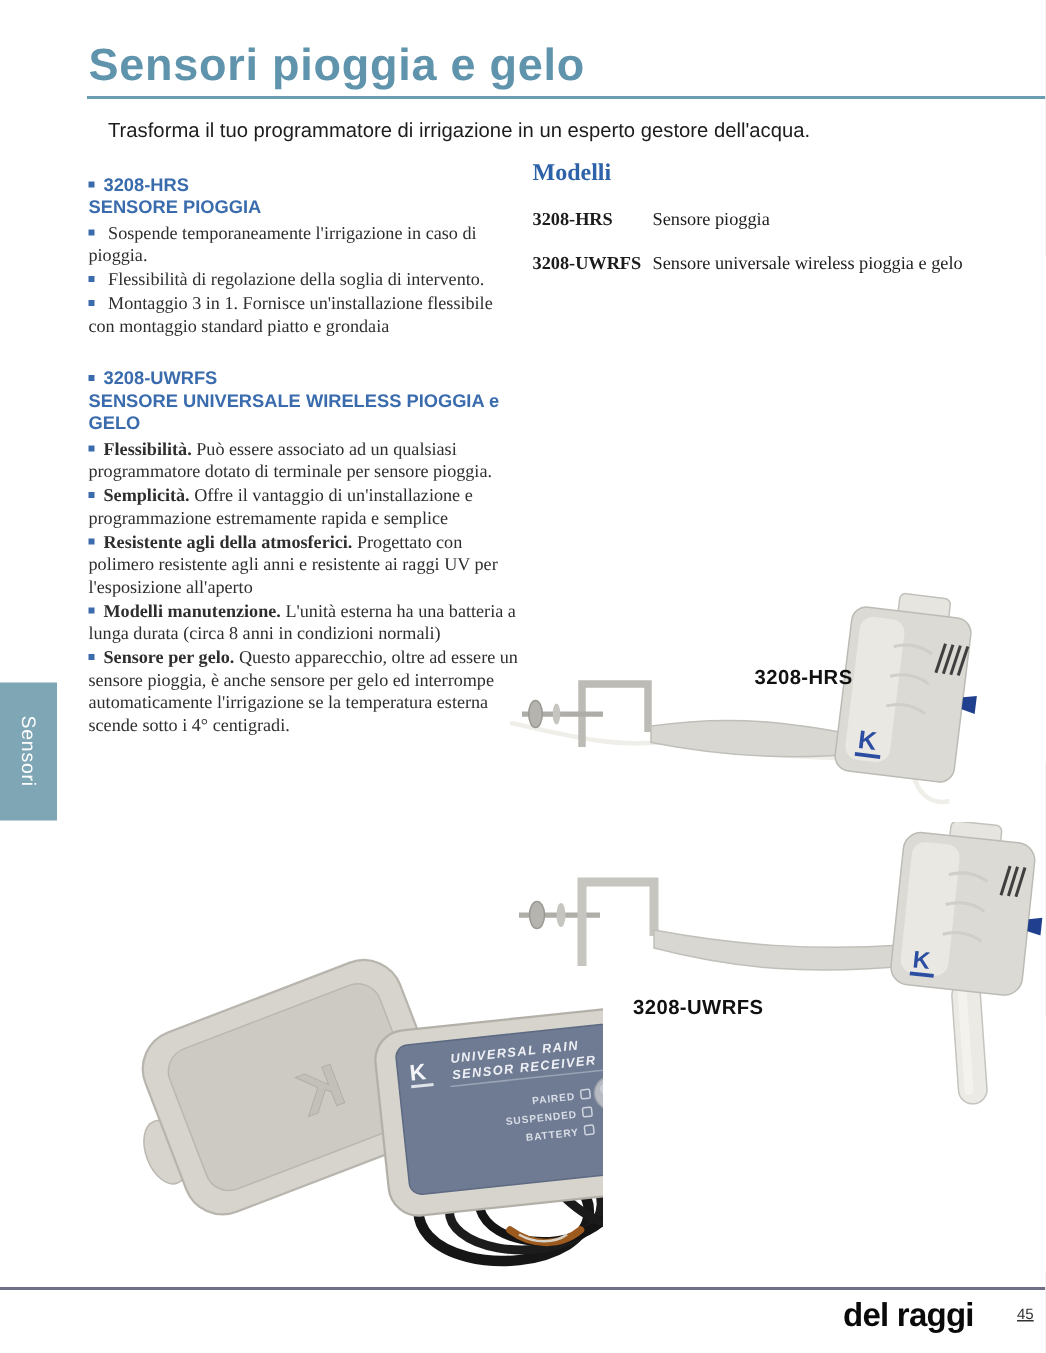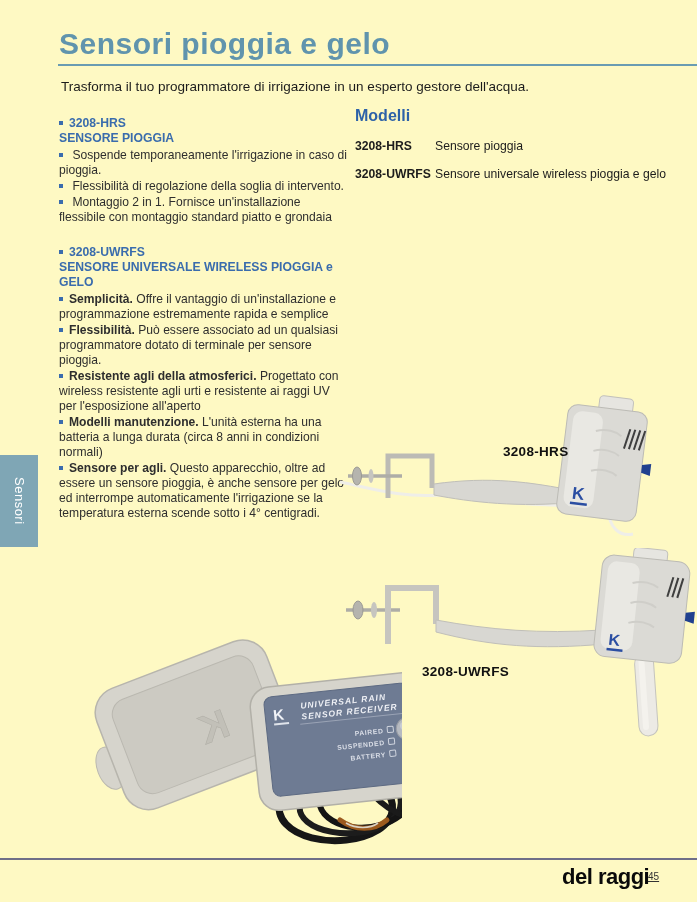--- a/index.html
+++ b/index.html
@@ -1,59 +1,59 @@
 <!DOCTYPE html>
 <html><head>
 <meta charset="utf-8">
 <style>
   * { margin:0; padding:0; box-sizing:border-box; }
   html,body { background:#e9e9e9; }
   .page {
     position:relative; width:697px; height:902px; margin:0 auto;
-    background:#fef9c3; overflow:hidden;
+    background:#ffffff; overflow:hidden;
     font-family:"Liberation Sans", sans-serif; color:#2e2e2e;
   }
   
   .page-title {
     position:absolute; left:59px; top:27px;
     font-size:30px; font-weight:bold; letter-spacing:.5px; color:#6094ad;
   }
   .title-rule {
     position:absolute; left:58px; right:0; top:64px; height:2px; background:#6a9cb2;
   }
   .subtitle {
-    position:absolute; left:61px; top:79px; width:560px;
+    position:absolute; left:72px; top:79px; width:560px;
     font-size:13.5px; color:#1c1c1c;
   }
   
   .side-tab {
     position:absolute; left:0; top:455px; width:38px; height:92px;
     background:#7fa6b5; color:#ffffff;
     display:flex; align-items:center; justify-content:center;
     writing-mode:vertical-rl; font-size:13px; letter-spacing:.5px;
   }
   
   .left-col {
     position:absolute; left:59px; top:116px; width:289px;
     font-size:12.1px; line-height:15px;
   }
   .prod-section h2, .prod-section h3 {
     font-size:12.2px; font-weight:bold; color:#3a6cad; line-height:15px;
   }
   .prod-section h3 { margin-bottom:2px; }
   .prod-section + .prod-section { margin-top:20px; }
-  .bullet { margin-top:1px; }
+  .bullet { margin-top:1px;font-family:Liberation Serif, serif; }
   .sq {
     display:inline-block; width:4px; height:4px; background:#3a6cad;
     vertical-align:2px; margin-right:6px;
   }
   .lead { font-weight:bold; }
   .lead:empty { display:none; }
   
-  .models { position:absolute; left:355px; top:107px; width:335px; }
+  .models { position:absolute; left:355px; top:107px; width:335px;font-family:Liberation Serif, serif; }
   .models h2 { font-size:16px; font-weight:bold; color:#2d62a8; margin-bottom:14px; }
   .model-row { display:flex; margin-bottom:14px; font-size:12.2px; color:#1c1c1c; }
   .model-row .code { width:80px; font-weight:bold; flex:none; }
   
   .figure { position:absolute; }
   .fig-hrs { left:340px; top:388px; width:357px; height:162px; }
   .fig-uwrfs { left:340px; top:548px; width:357px; height:196px; }
   .fig-receiver { left:42px; top:624px; width:360px; height:232px; }
   .fig-label {
     position:absolute; font-size:13.5px; font-weight:bold; color:#111;
@@ -61,21 +61,21 @@
   }
   .fig-hrs .fig-label { left:163px; top:56px; }
   .fig-uwrfs .fig-label { left:82px; top:116px; }
   .figure svg { position:absolute; left:0; top:0; }
   
   .footer-rule { position:absolute; left:0; right:0; top:858px; height:2px; background:#6f6f88; }
   .brand {
     position:absolute; left:562px; top:864px;
     font-size:22px; font-weight:900; letter-spacing:-.5px; color:#0a0a0a;
   }
-  .page-num { position:absolute; left:648px; top:871px; font-size:10px; color:#333;text-decoration:underline; }
+  .page-num { position:absolute; left:678px; top:871px; font-size:10px; color:#333;text-decoration:underline; }
 </style>
 </head>
 <body>
 
 <div class="page">
 
   <h1 class="page-title">Sensori pioggia e gelo</h1>
   <div class="title-rule"></div>
   <p class="subtitle">Trasforma il tuo programmatore di irrigazione in un esperto gestore dell'acqua.</p>
 
@@ -83,31 +83,31 @@
     <span>Sensori</span>
   </aside>
 
   <section class="left-col">
 
     <div class="prod-section">
       <h2><span class="sq"></span><span>3208-HRS</span></h2>
       <h3>SENSORE PIOGGIA</h3>
       <p class="bullet"><span class="sq"></span> <span>Sospende temporaneamente l'irrigazione in caso di pioggia.</span></p>
       <p class="bullet"><span class="sq"></span> <span>Flessibilità di regolazione della soglia di intervento.</span></p>
-      <p class="bullet"><span class="sq"></span> <span>Montaggio 2 in 1. Fornisce un'installazione flessibile con montaggio standard piatto e grondaia</span></p>
+      <p class="bullet"><span class="sq"></span> <span>Montaggio 3 in 1. Fornisce un'installazione flessibile con montaggio standard piatto e grondaia</span></p>
     </div>
 
     <div class="prod-section">
       <h2><span class="sq"></span><span>3208-UWRFS</span></h2>
       <h3>SENSORE UNIVERSALE WIRELESS PIOGGIA e GELO</h3>
+      <p class="bullet"><span class="sq"></span><b class="lead">Flessibilità.</b> <span>Può essere associato ad un qualsiasi programmatore dotato di terminale per sensore pioggia.</span></p>
       <p class="bullet"><span class="sq"></span><b class="lead">Semplicità.</b> <span>Offre il vantaggio di un'installazione e programmazione estremamente rapida e semplice</span></p>
-      <p class="bullet"><span class="sq"></span><b class="lead">Flessibilità.</b> <span>Può essere associato ad un qualsiasi programmatore dotato di terminale per sensore pioggia.</span></p>
-      <p class="bullet"><span class="sq"></span><b class="lead">Resistente agli della atmosferici.</b> <span>Progettato con wireless resistente agli urti e resistente ai raggi UV per l'esposizione all'aperto</span></p>
+      <p class="bullet"><span class="sq"></span><b class="lead">Resistente agli della atmosferici.</b> <span>Progettato con polimero resistente agli anni e resistente ai raggi UV per l'esposizione all'aperto</span></p>
       <p class="bullet"><span class="sq"></span><b class="lead">Modelli manutenzione.</b> <span>L'unità esterna ha una batteria a lunga durata (circa 8 anni in condizioni normali)</span></p>
-      <p class="bullet"><span class="sq"></span><b class="lead">Sensore per agli.</b> <span>Questo apparecchio, oltre ad essere un sensore pioggia, è anche sensore per gelo ed interrompe automaticamente l'irrigazione se la temperatura esterna scende sotto i 4° centigradi.</span></p>
+      <p class="bullet"><span class="sq"></span><b class="lead">Sensore per gelo.</b> <span>Questo apparecchio, oltre ad essere un sensore pioggia, è anche sensore per gelo ed interrompe automaticamente l'irrigazione se la temperatura esterna scende sotto i 4° centigradi.</span></p>
     </div>
 
   </section>
 
   <section class="models">
     <h2>Modelli</h2>
     <div class="model-row">
       <span class="code">3208-HRS</span>
       <span class="desc">Sensore pioggia</span>
     </div>

